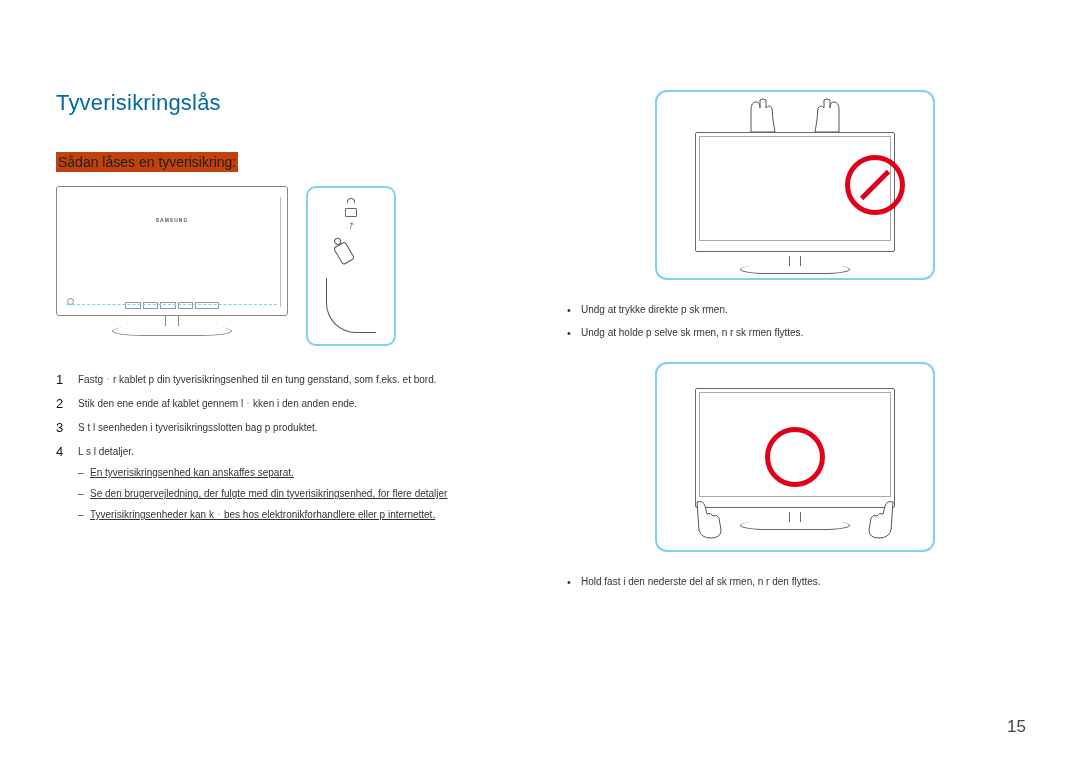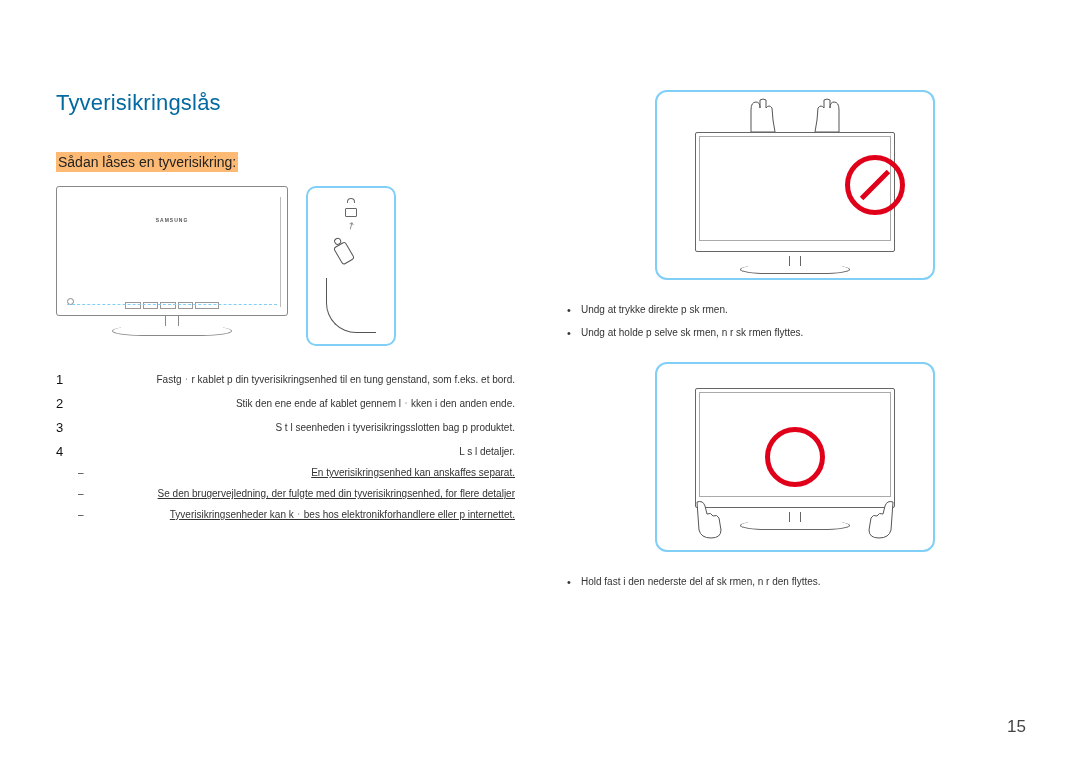--- a/index.html
+++ b/index.html
@@ -10,21 +10,21 @@
     font-family: Arial, Helvetica, sans-serif;
     color: #222;
     position: relative;
     padding: 90px 56px 30px 56px;
   }
   .columns { display: flex; gap: 50px; }
   .col { flex: 1 1 50%; }
   h2 { font-size: 22px; font-weight: 400; margin-bottom: 18px; color: #0369a1; letter-spacing: 0.2px; }
   .notes p { font-size: 10px; color: #555; line-height: 1.55; margin-bottom: 4px; padding-left: 14px; position: relative; }
   .notes p::before { content: "―"; position: absolute; left: 0; top: 0; color: #888; }
-  .highlighted-sub { display: inline-block; background: #fdba74; font-size: 14px; font-weight: 500; color: #222; padding: 2px 2px; margin: 18px 0 14px 0; }
+  .highlighted-sub { display: inline-block; background: #c2410c; font-size: 14px; font-weight: 500; color: #222; padding: 2px 2px; margin: 18px 0 14px 0; }
   .diagram-row { display: flex; align-items: stretch; gap: 18px; margin-bottom: 22px; }
   .monitor-back-box { width: 232px; height: 160px; position: relative; }
   .monitor-back {
     position: absolute; top: 0; left: 0; width: 232px; height: 130px;
     border: 1px solid #888; border-radius: 3px; background: #fff;
   }
   .mb-logo { position: absolute; top: 30px; left: 50%; transform: translateX(-50%); font-size: 5px; letter-spacing: 1px; color: #555; font-weight: bold; }
   .mb-ports { position: absolute; bottom: 6px; left: 50%; transform: translateX(-50%); width: 94px; height: 10px; display:flex; gap:2px; align-items:flex-end;}
   .mb-port { flex:1; height: 7px; border:0.5px solid #999;}
   .mb-side { position:absolute; right:4px; top:10px; height:110px; width:3px; border-left:1px solid #bbb;}
@@ -37,21 +37,21 @@
   .lock-box.tall { height: 160px; }
   .lock-icon { position:absolute; top:10px; left:50%; transform:translateX(-50%); width:18px;height:18px;}
   .lock-shape { width:12px;height:9px;border:1px solid #666;border-radius:1px;margin:0 auto;position:relative;top:5px;}
   .lock-arc { width:8px;height:5px;border:1px solid #666;border-bottom:none;border-radius:5px 5px 0 0;margin:0 auto;}
   .lock-arrow { position:absolute;top:32px;left:50%;transform:translateX(-50%) rotate(-30deg);font-size:10px;color:#888;}
   .lock-plug { position:absolute;top:52px;left:30%;width:22px;height:30px;transform:rotate(-30deg);}
   .plug-body{width:14px;height:20px;border:1px solid #555;border-radius:3px;margin:0 auto;}
   .plug-tip{width:7px;height:7px;border:1px solid #555;border-radius:50%;margin:-4px auto 0;}
   .lock-cable{position:absolute;left:18px;top:90px;width:50px;height:55px;border:1px solid #555;border-top:none;border-right:none;border-radius:0 0 0 30px;}
 
-  ol.steps { list-style: none; counter-reset: st; margin: 6px 0 0 0; text-align: right; }
+  ol.steps { list-style: none; counter-reset: st; margin: 6px 0 0 0; }
   ol.steps > li { counter-increment: st; font-size: 10px; color: #333; line-height: 1.6; padding: 4px 0 4px 22px; position: relative; }
   ol.steps > li::before { content: counter(st); position: absolute; left: 0; top: 2px; font-size: 13px; color: #111; font-weight: 400;}
   ul.sub { list-style: none; margin-top: 2px; text-decoration: underline;}
   ul.sub li { font-size: 10px; color: #333; padding: 3px 0 3px 12px; position: relative; line-height:1.5;}
   ul.sub li::before { content: "‒"; position:absolute; left:0; }
 
   .precaution-box { width: 280px; height: 190px; border: 2px solid #7fcff6; border-radius: 12px; margin: 0 auto 14px auto; position: relative; background:#fff; }
   .pb-monitor { position:absolute; top:40px; left:50%; transform:translateX(-50%); width:200px; height:120px; border:1px solid #666; border-radius:2px; background:#fff;}
   .pb-monitor-bezel { position:absolute; inset:3px 3px 10px 3px; border:0.5px solid #aaa;}
   .pb-neck { position:absolute; bottom:12px; left:50%; transform:translateX(-50%); width:12px;height:10px;border-left:1px solid #666;border-right:1px solid #666;}

